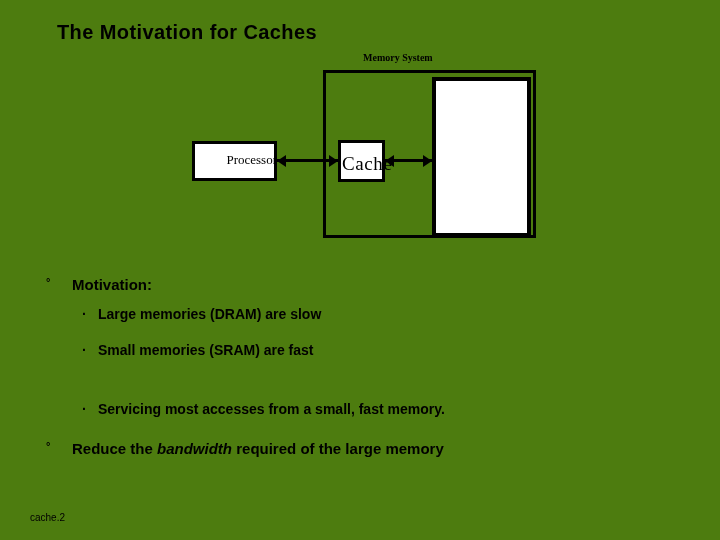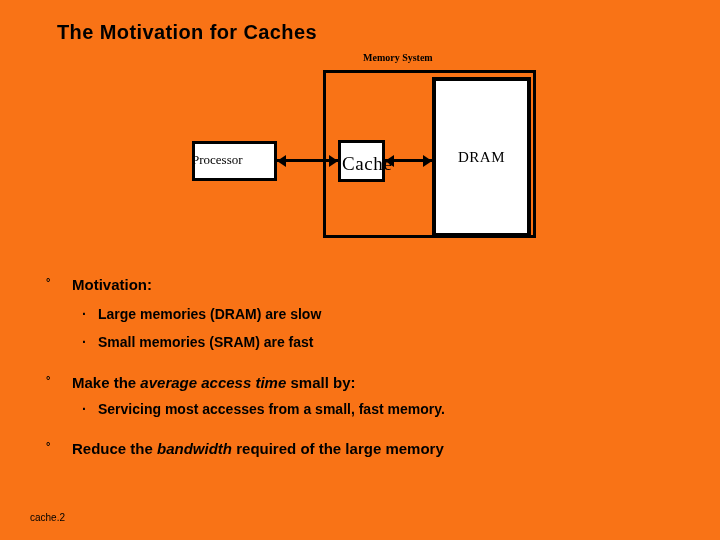--- a/index.html
+++ b/index.html
@@ -4,21 +4,21 @@
 <style>
   html, body {
     margin: 0;
     padding: 0;
     background: #ffffff;
   }
   #slide {
     position: relative;
     width: 720px;
     height: 540px;
-    background: #f97316;
+    background: #4d7c0f;
     overflow: hidden;
     font-family: "Liberation Sans", sans-serif;
     color: #000000;
   }
 
   
   #slide-title {
     position: absolute;
     left: 57px;
     top: 21px;
@@ -128,21 +128,21 @@
     height: 40px;
     border: 3px solid #000000;
     box-sizing: border-box;
     background: #ffffff;
   }
   #processor-label {
     position: absolute;
     left: 192px;
     top: 152px;
     width: 85px;
-    text-align: left;
+    text-align: right;
     font-family: "Liberation Serif", serif;
     font-size: 13px;
     font-weight: normal;
     color: #000000;
   }
 
   
   .arrow-shaft {
     position: absolute;
     height: 3px;
@@ -206,21 +206,21 @@
     display: inline-block;
     width: 16px;
     font-size: 14px;
   }
   .em-italic {
     font-style: italic;
   }
 
   #bullet-motivation      { left: 46px; top: 276px; }
   #bullet-large-memories  { left: 82px; top: 306px; }
-  #bullet-small-memories  { left: 82px; top: 334px; }
+  #bullet-small-memories  { left: 82px; top: 342px; }
   #bullet-avg-access      { left: 46px; top: 374px; }
   #bullet-servicing       { left: 82px; top: 401px; }
   #bullet-bandwidth       { left: 46px; top: 440px; }
 
   
   #footer-note {
     position: absolute;
     left: 30px;
     top: 512px;
     font-family: "Liberation Sans", sans-serif;
@@ -239,21 +239,20 @@
 
   <div id="diagram">
 
     <div class="diag-label-serif" id="memory-system-label">Memory System</div>
 
     <div id="memory-system-box"></div>
 
     <div id="dram-box">
       <div id="dram-box-inner"></div>
     </div>
-    <div id="dram-label">DRAM</div>
 
     <div id="cache-box"></div>
     <div id="cache-label">Cache</div>
 
     <div id="processor-box"></div>
     <div id="processor-label">Processor</div>
 
     <div class="arrow-shaft" id="arrow-proc-cache-shaft"></div>
     <div class="arrow-head arrow-head-left" id="arrow-proc-cache-head-left"></div>
     <div class="arrow-head arrow-head-right" id="arrow-proc-cache-head-right"></div>
@@ -270,23 +269,20 @@
     </div>
 
     <div class="bullet-l2" id="bullet-large-memories">
       <span class="marker">·</span><span>Large memories (DRAM) are slow</span>
     </div>
 
     <div class="bullet-l2" id="bullet-small-memories">
       <span class="marker">·</span><span>Small memories (SRAM) are fast</span>
     </div>
 
-    <div class="bullet-l1" id="bullet-avg-access">
-      <span class="marker">°</span><span>Make the </span><span class="em-italic">average access time</span><span>  small by:</span>
-    </div>
 
     <div class="bullet-l2" id="bullet-servicing">
       <span class="marker">·</span><span>Servicing most accesses from a small, fast memory.</span>
     </div>
 
     <div class="bullet-l1" id="bullet-bandwidth">
       <span class="marker">°</span><span>Reduce the </span><span class="em-italic">bandwidth</span><span> required of the large memory</span>
     </div>
   </div>
 

